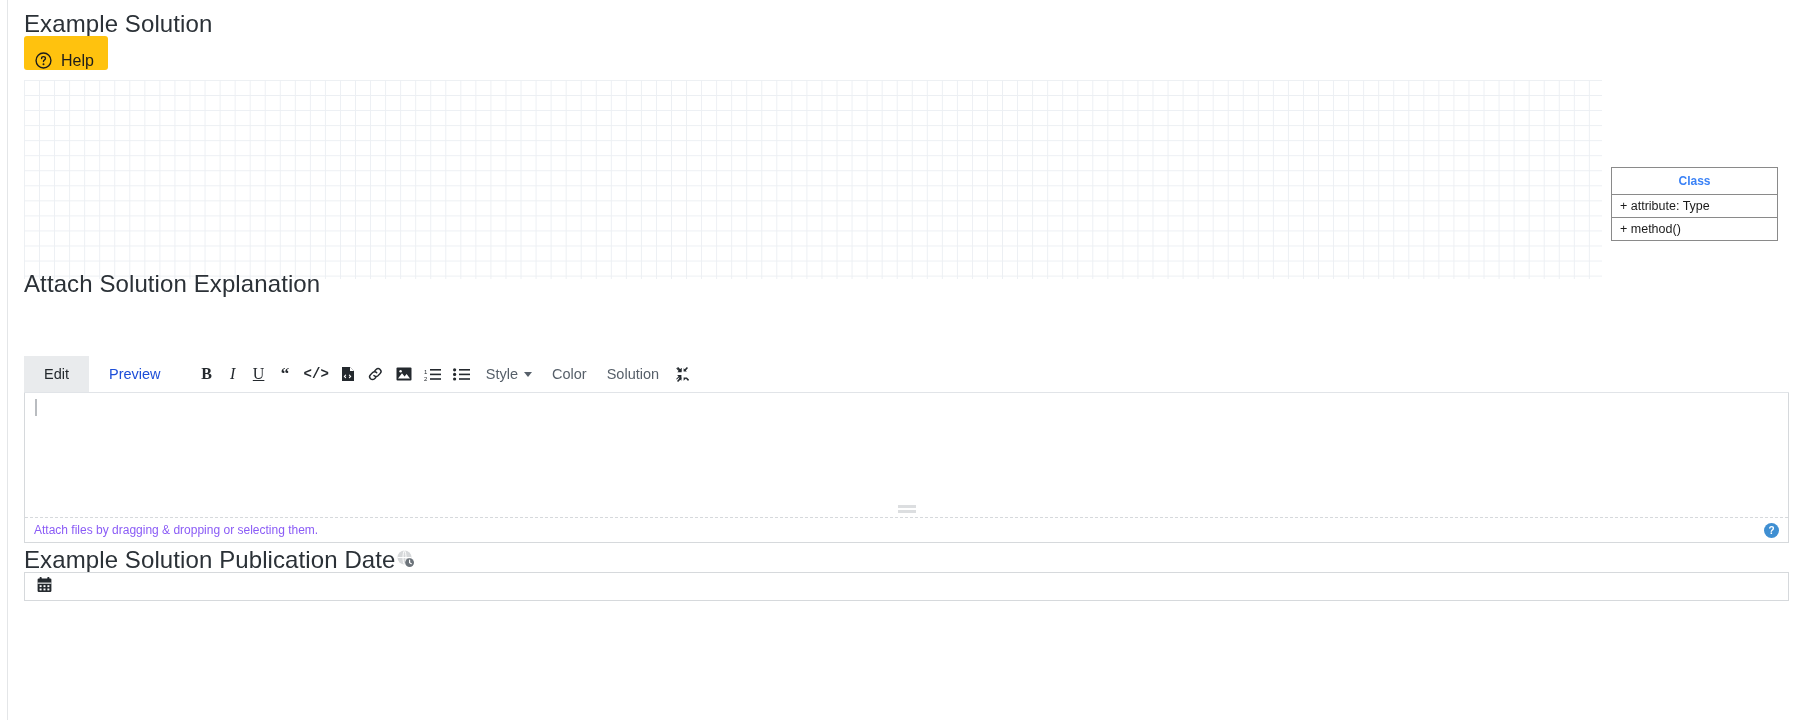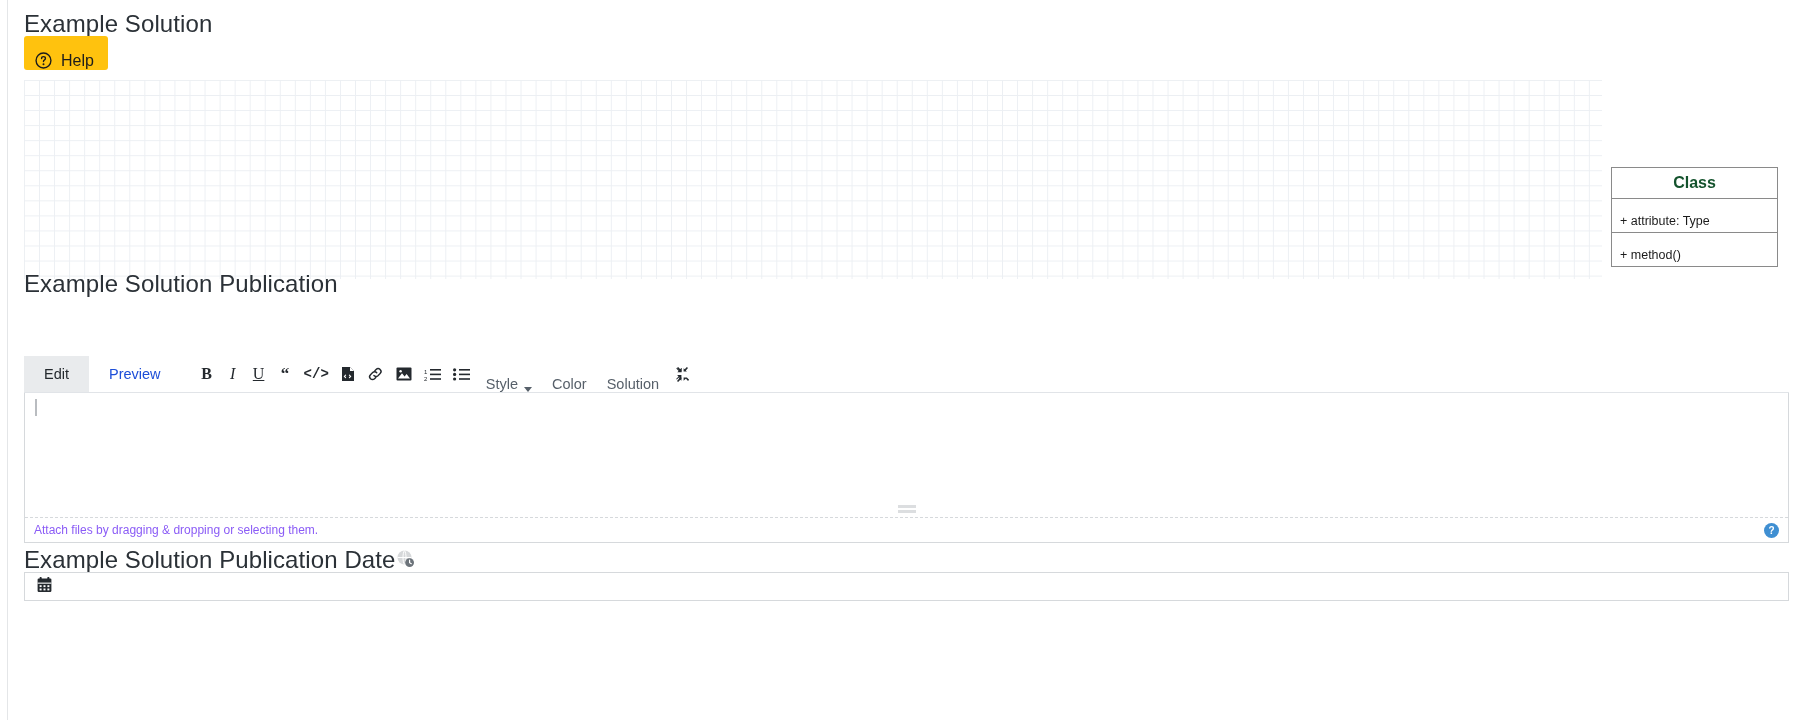--- a/index.html
+++ b/index.html
@@ -119,31 +119,30 @@
     left: 0;
     top: 87px;
     width: 167px;
     box-sizing: border-box;
     border: 1.6px solid #8a8a8a;
     background: #ffffff;
     cursor: grab;
   }
   .uml-class-name {
     text-align: center;
-    font-size: 16px;
+    font-size: 12px;
     font-weight: 700;
-    color: #14532d;
+    color: #3b82f6;
     padding: 6px 0 6px;
     border-bottom: 1.6px solid #8a8a8a;
   }
   .uml-class-row {
     font-size: 12.5px;
     color: #1b1b1b;
     padding: 4px 0 4px 8px;
-    margin-top: 11px;
   }
   .uml-class-row.divided { border-bottom: 1.6px solid #8a8a8a; }
 
   
   #explanation-label {
     position: absolute;
     left: 24px;
     top: 270px;
   }
 
@@ -188,21 +187,21 @@
     min-width: 26px;
     padding: 0 6px;
     cursor: pointer;
     color: #24292e;
     background: none;
     border: none;
     font-family: "Liberation Sans", sans-serif;
     font-size: 14.5px;
   }
   .tool-btn svg { display: block; }
-  .tool-btn.text-tool { color: #57606a; padding: 0 10px; align-items: flex-end; }
+  .tool-btn.text-tool { color: #57606a; padding: 0 10px; }
   .tool-btn.bold-tool { font-weight: 700; font-size: 16px; font-family: "Liberation Serif", serif; }
   .tool-btn.italic-tool { font-style: italic; font-size: 16px; font-family: "Liberation Serif", serif; }
   .tool-btn.underline-tool { text-decoration: underline; font-size: 16px; font-family: "Liberation Serif", serif; }
   .tool-btn.quote-tool { font-weight: 700; font-size: 17px; font-family: "Liberation Serif", serif; letter-spacing: -1px; }
   .tool-btn.code-tool { font-weight: 700; font-size: 14px; font-family: "Liberation Mono", monospace; }
   .caret-down {
     display: inline-block;
     margin-left: 6px;
     border-left: 4.5px solid transparent;
     border-right: 4.5px solid transparent;
@@ -329,21 +328,21 @@
 
 <div class="palette">
 
   <div class="uml-class">
     <div class="uml-class-name">Class</div>
     <div class="uml-class-row divided">+ attribute: Type</div>
     <div class="uml-class-row">+ method()</div>
   </div>
 </div>
 
-<div id="explanation-label" class="field-label">Example Solution Publication</div>
+<div id="explanation-label" class="field-label">Attach Solution Explanation</div>
 
 <div class="editor">
   <div class="editor-toolbar">
 
     <button class="editor-tab active">
       <span>Edit</span>
     </button>
     <button class="editor-tab">
       <span>Preview</span>
     </button>

